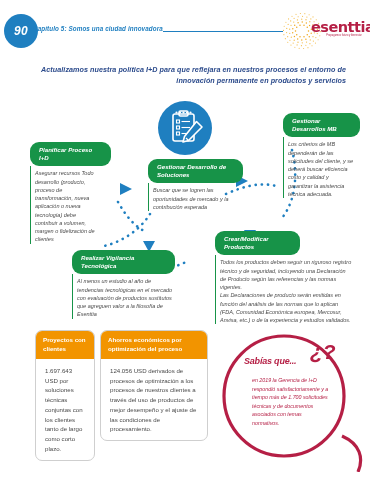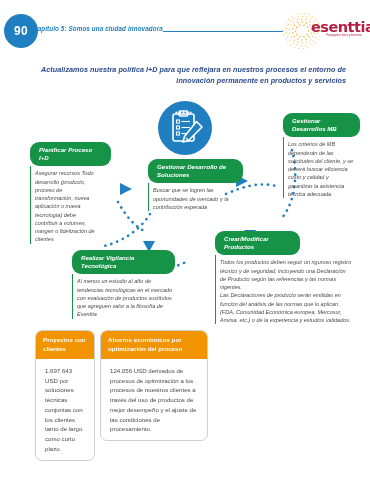--- a/index.html
+++ b/index.html
@@ -11,21 +11,21 @@
     overflow:hidden;
     position:relative;
   }
   .page{position:absolute;inset:0;width:370px;height:480px;}
 
   
   .header{position:absolute;left:0;top:14px;width:370px;height:34px;}
   .page-badge{
     position:absolute;left:4px;top:0;width:34px;height:34px;border-radius:50%;
     background:#1f7fc0;color:#ffffff;font-size:12px;font-weight:600;
-    display:flex;align-items:center;justify-content:center;letter-spacing:.3px;
+    display:flex;align-items:center;justify-content:center;letter-spacing:.3px;font-style:italic;
   }
   .chapter-title{
     position:absolute;left:33px;top:11px;font-size:6.3px;font-weight:700;
     font-style:italic;color:#1f7fc0;white-space:nowrap;letter-spacing:.1px;
   }
   .chapter-rule{
     position:absolute;left:163px;top:17px;width:120px;height:1px;background:#1f7fc0;
   }
   .logo{position:absolute;right:6px;top:-4px;width:84px;height:42px;}
   .logo-word{
@@ -291,14 +291,23 @@
   <div class="stat-card" id="stat-proyectos">
     <div class="stat-head">Proyectos con clientes</div>
     <div class="stat-body">1.697.643 USD por soluciones técnicas conjuntas con los clientes tanto de largo como corto plazo.</div>
   </div>
 
   <div class="stat-card" id="stat-ahorros">
     <div class="stat-head">Ahorros económicos por optimización del proceso</div>
     <div class="stat-body">124.056 USD derivados de procesos de optimización a los procesos de nuestros clientes a través del uso de productos de mejor desempeño y el ajuste de las condiciones de procesamiento.</div>
   </div>
 
+  <div class="sabias">
+    <svg class="sabias-ring" viewBox="0 0 150 140">
+      <circle cx="66" cy="64" r="60" fill="none" stroke="#b51f45" stroke-width="3.2"></circle>
+      <path d="M124,104 C142,112 146,126 140,140" fill="none" stroke="#b51f45" stroke-width="3.2"></path>
+    </svg>
+    <div class="sabias-title">Sabías que...</div>
+    <div class="sabias-qmark">¿?</div>
+    <div class="sabias-text">en 2019 la Gerencia de I+D respondió satisfactoriamente y a tiempo más de 1.700 solicitudes técnicas y de documentos asociados con temas normativos.</div>
+  </div>
 
 </div>
 
 </body></html>

